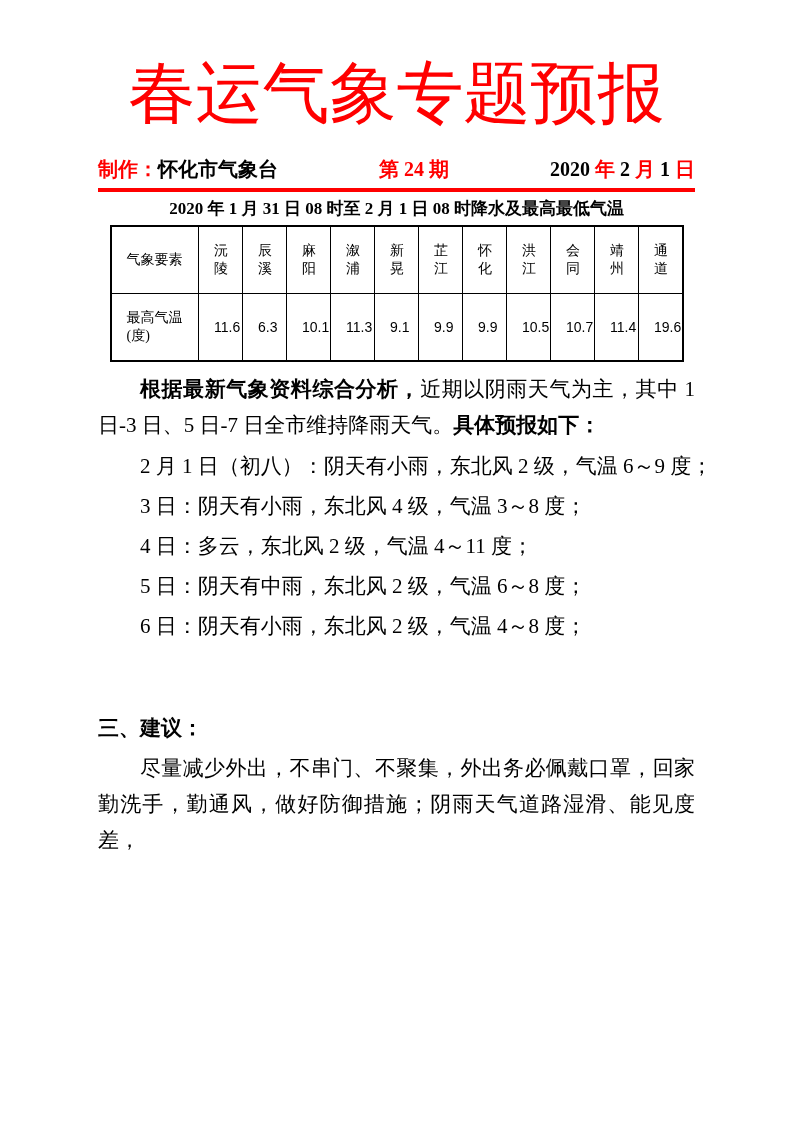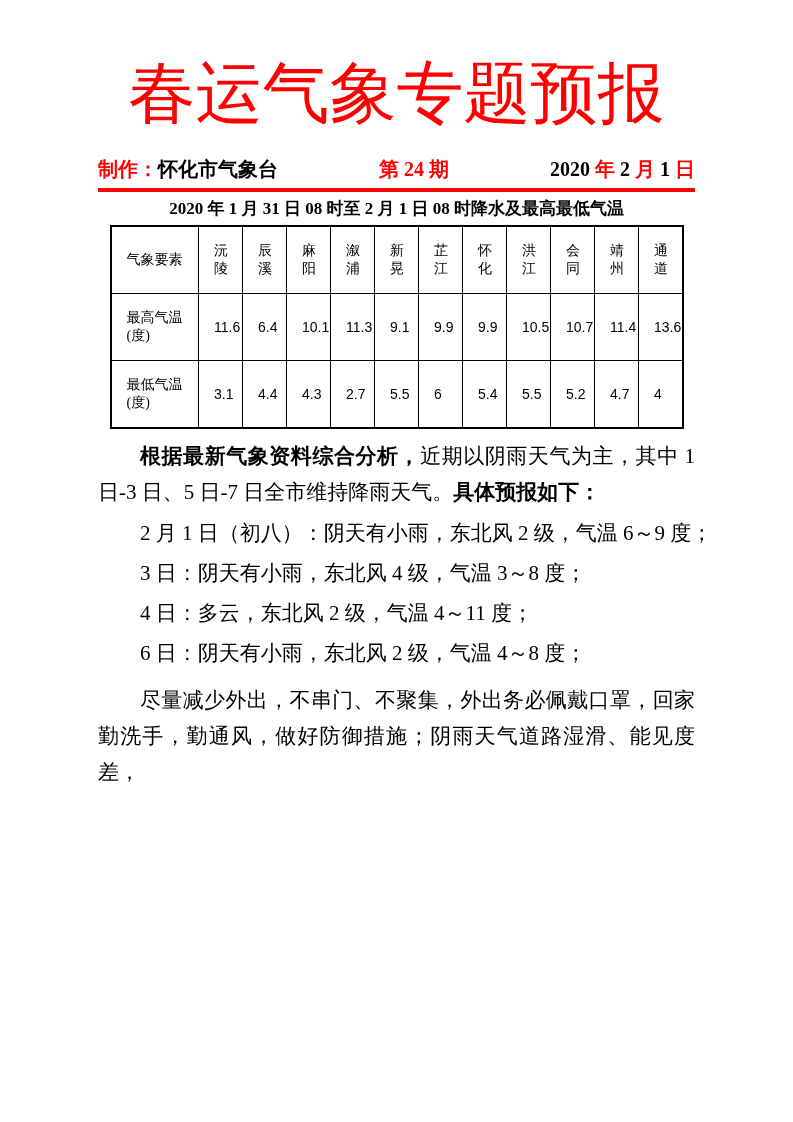--- a/index.html
+++ b/index.html
@@ -138,56 +138,44 @@
           <th>洪江</th>
           <th>会同</th>
           <th>靖州</th>
           <th>通道</th>
         </tr>
     </thead>
     <tbody id="weather-body">
         <tr>
           <td>最高气温(度)</td>
           <td class="num">11.6</td>
-          <td class="num">6.4</td>
+          <td class="num">6.3</td>
           <td class="num">10.1</td>
           <td class="num">11.3</td>
           <td class="num">9.1</td>
           <td class="num">9.9</td>
           <td class="num">9.9</td>
           <td class="num">10.5</td>
           <td class="num">10.7</td>
           <td class="num">11.4</td>
-          <td class="num">13.6</td>
-        </tr>
-        <tr>
-          <td>最低气温(度)</td>
-          <td class="num">3.1</td>
-          <td class="num">4.4</td>
-          <td class="num">4.3</td>
-          <td class="num">2.7</td>
-          <td class="num">5.5</td>
-          <td class="num">6</td>
-          <td class="num">5.4</td>
-          <td class="num">5.5</td>
-          <td class="num">5.2</td>
-          <td class="num">4.7</td>
-          <td class="num">4</td>
+          <td class="num">19.6</td>
         </tr>
       </tbody>
   </table>
 
 
   <p class="body-text">
     <span class="bold">根据最新气象资料综合分析，</span><span>近期以阴雨天气为主，其中 1 日-3 日、5 日-7 日全市维持降雨天气。</span><span class="bold">具体预报如下：</span>
   </p>
 
   <div class="forecast-list" id="forecast-list">
       <div class="forecast-line">2 月 1 日（初八）：阴天有小雨，东北风 2 级，气温 6～9 度；</div>
       <div class="forecast-line">3 日：阴天有小雨，东北风 4 级，气温 3～8 度；</div>
       <div class="forecast-line">4 日：多云，东北风 2 级，气温 4～11 度；</div>
+      <div class="forecast-line">5 日：阴天有中雨，东北风 2 级，气温 6～8 度；</div>
       <div class="forecast-line">6 日：阴天有小雨，东北风 2 级，气温 4～8 度；</div>
     </div>
 
+  <h2 class="sec-heading sec3">三、建议：</h2>
 
   <p class="body-text">尽量减少外出，不串门、不聚集，外出务必佩戴口罩，回家勤洗手，勤通风，做好防御措施；阴雨天气道路湿滑、能见度差，</p>
 
 </div>
 
 </body></html>

